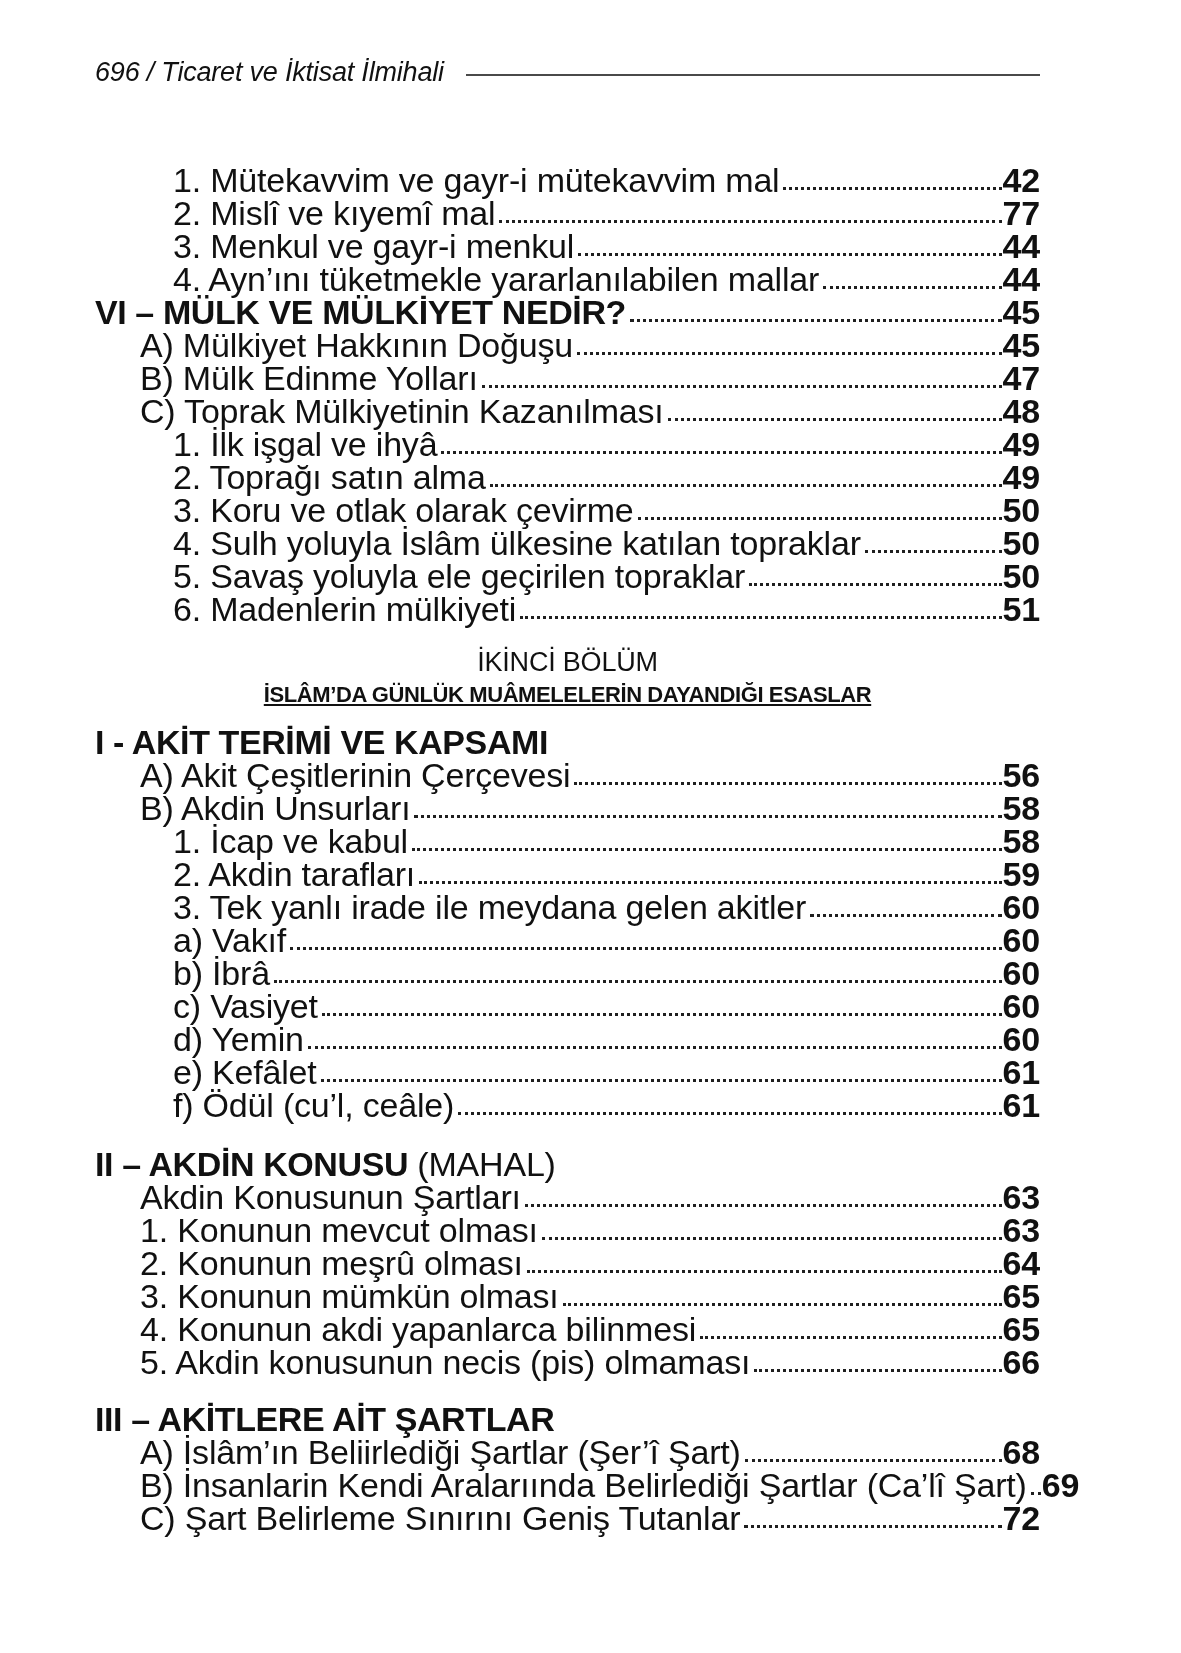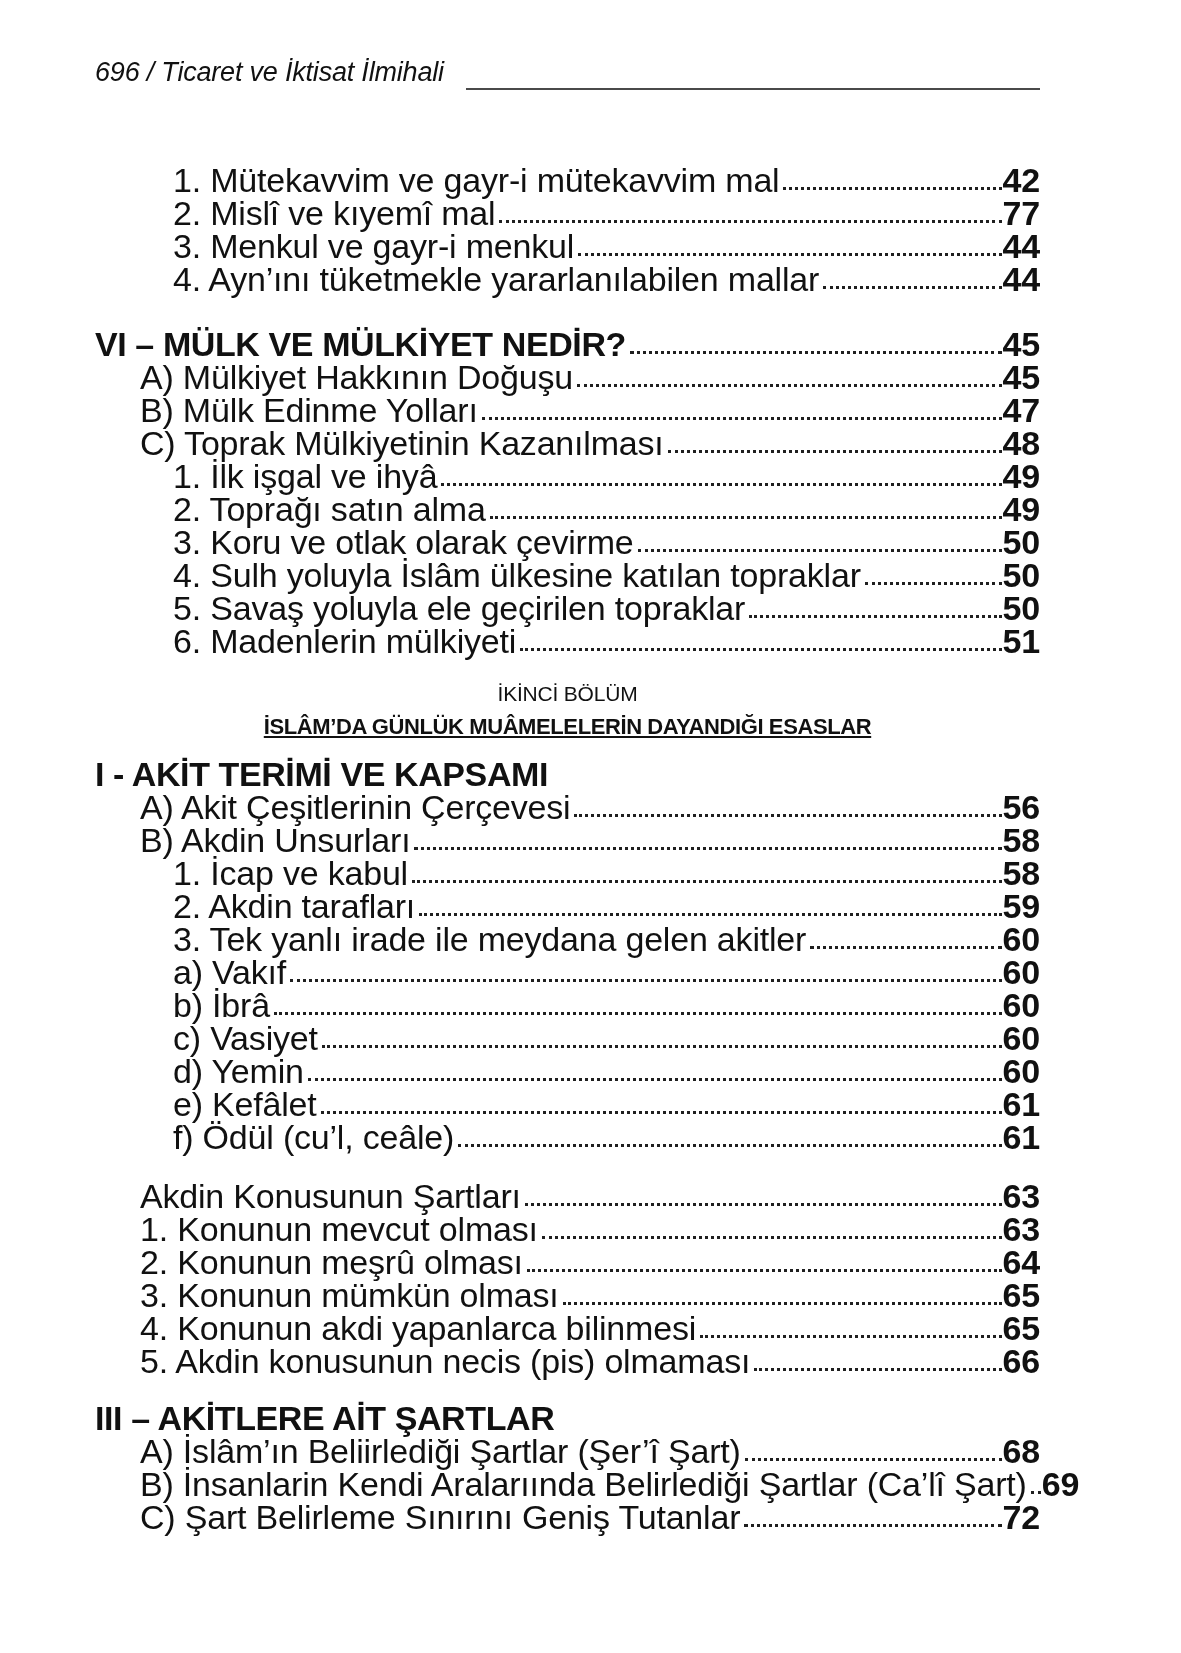--- a/index.html
+++ b/index.html
@@ -11,41 +11,41 @@
     font-family: "Liberation Sans", sans-serif;
     box-sizing: border-box;
     padding: 54px 141px 0 95px;
     overflow: hidden;
     letter-spacing: -0.2px;
   }
 
   
   .page-header {
     display: flex;
-    align-items: flex-end;
+    align-items: center;
     height: 36px;
   }
   .page-header .running-title {
     font-size: 27px;
     font-style: italic;
     white-space: nowrap;
     line-height: 36px;
   }
   .page-header .rule {
     flex: 1 1 auto;
     height: 2px;
     background: #4a4a4a;
     margin-left: 22px;
     margin-top: 6px;
   }
 
   
   .toc-block { }
   .toc > :nth-child(1) { margin-top: 74px; }
-  .toc > :nth-child(2) { margin-top: 32px; }
+  .toc > :nth-child(2) { }
   .toc > .chapter      { margin-top: 20px; }
   .toc > :nth-child(4) { margin-top: 14px; }
   .toc > :nth-child(5) { margin-top: 26px; }
   .toc > :nth-child(6) { margin-top: 24px; }
 
   .row {
     display: flex;
     align-items: baseline;
     line-height: 33px;
     font-size: 34px;
@@ -64,21 +64,21 @@
     margin: 0 1px 7px 4px;
   }
   .row .pnum {
     font-weight: bold;
     white-space: nowrap;
   }
 
   
   .chapter { text-align: center; }
   .chapter .kicker {
-    font-size: 21px;
+    font-size: 27px;
     line-height: 32px;
     font-weight: normal;
     letter-spacing: -0.2px;
     margin-top: 12px;
   }
   .chapter .ctitle {
     font-size: 22px;
     line-height: 34px;
     font-weight: bold;
     letter-spacing: -0.4px;
@@ -226,20 +226,24 @@
         <span class="leader"></span>
         <span class="pnum">61</span>
       </div>
       <div class="row lvl2">
         <span class="lbl">f) Ödül (cu’l, ceâle)</span>
         <span class="leader"></span>
         <span class="pnum">61</span>
       </div>
     </div>
     <div class="toc-block">
+      <div class="row lvl0 bold">
+        <span class="lbl">II – AKDİN KONUSU</span>
+        <span class="sfx"> (MAHAL)</span>
+      </div>
       <div class="row lvl1">
         <span class="lbl">Akdin Konusunun Şartları</span>
         <span class="leader"></span>
         <span class="pnum">63</span>
       </div>
       <div class="row lvl1">
         <span class="lbl">1. Konunun mevcut olması</span>
         <span class="leader"></span>
         <span class="pnum">63</span>
       </div>

